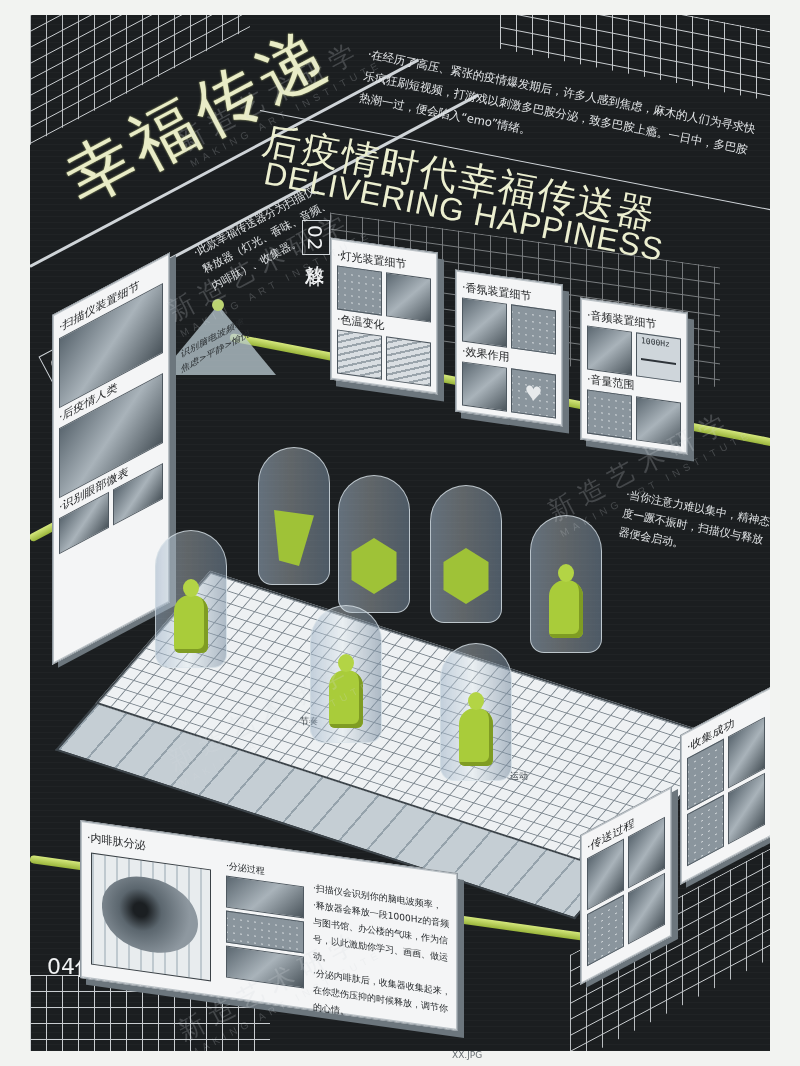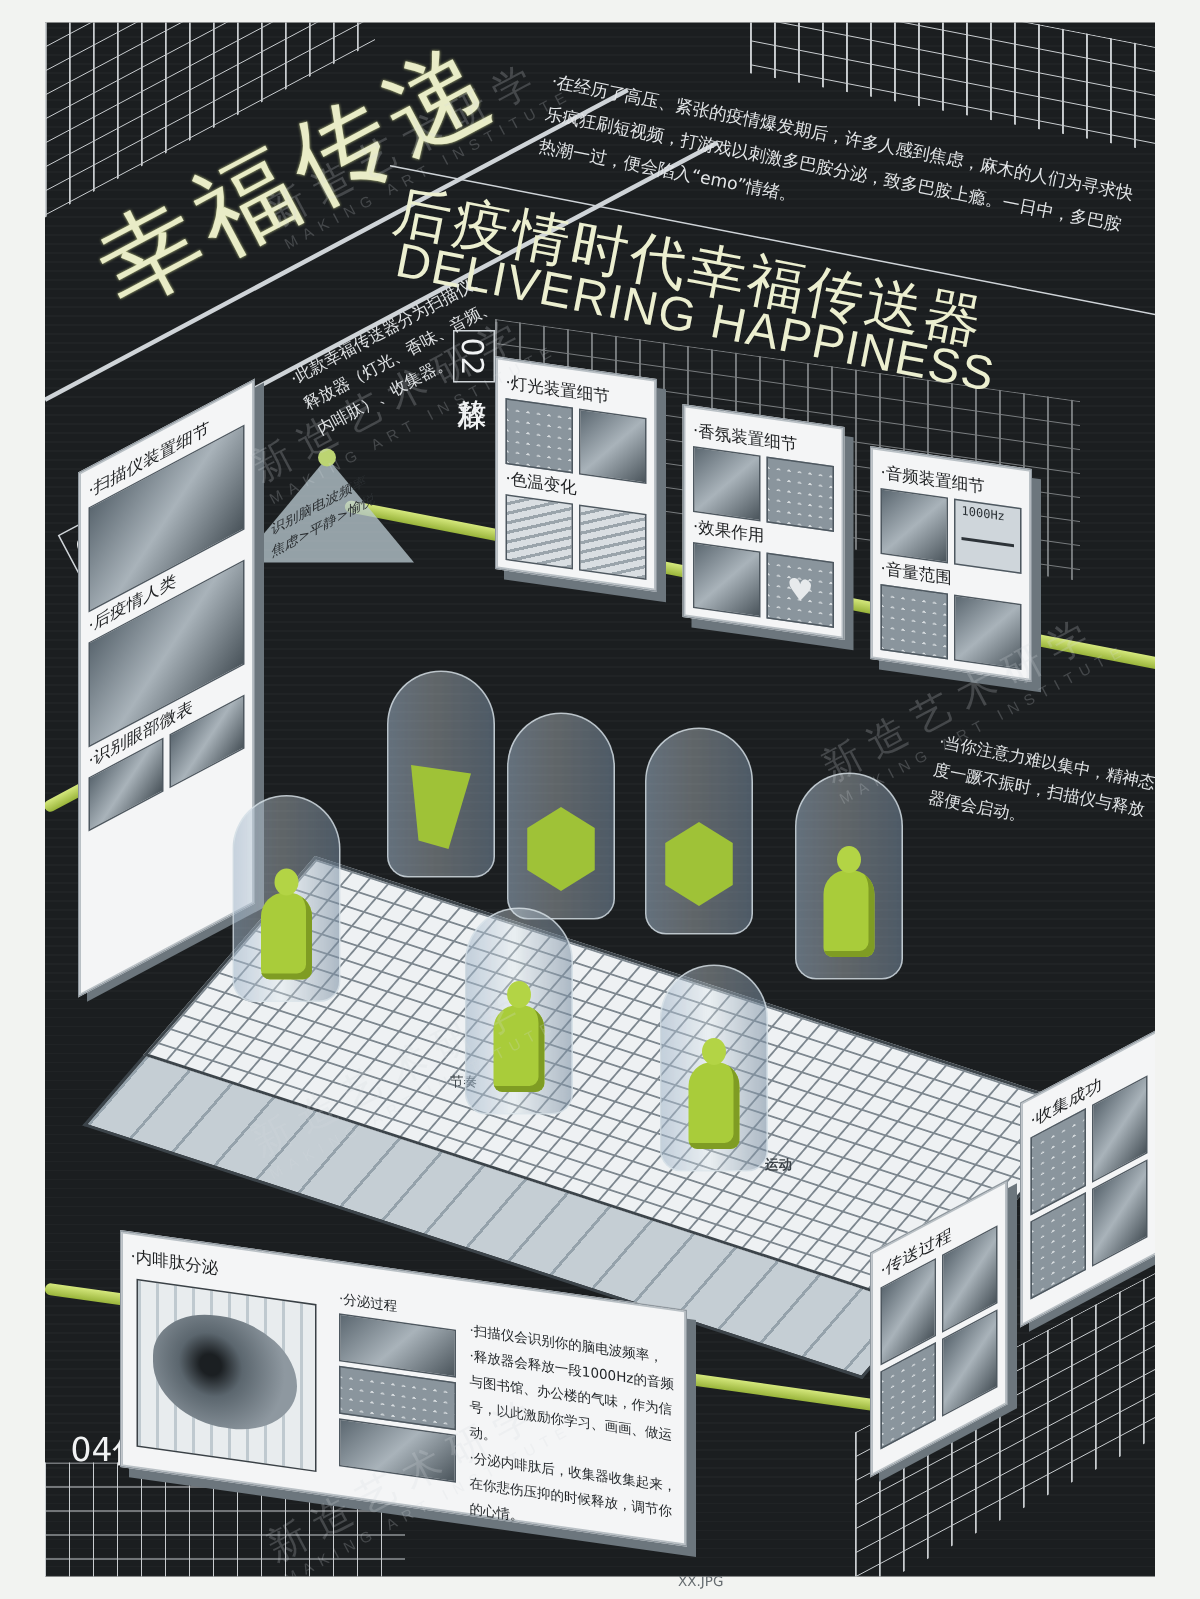--- a/index.html
+++ b/index.html
@@ -266,21 +266,21 @@
       <div class="thumb mesh"></div>
       <div class="thumb"></div>
     </div>
   </div>
 
   <div class="platform">
     <div class="platform-top"></div>
     <div class="platform-side"></div>
   </div>
   <div class="platform-label" style="left:270px;top:700px;color:#3b4247;">节奏</div>
-  <div class="platform-label" style="left:480px;top:755px;color:#3b4247;font-weight:bold;">运动</div>
+  <div class="platform-label" style="left:480px;top:755px;color:#3b4247;">运动</div>
 
   <div class="capsule" style="left:125px;top:515px;">
       <div class="figure"></div>
     </div>
   <div class="capsule" style="left:228px;top:432px;">
       <div class="object" style="clip-path:polygon(10% 0,90% 10%,60% 100%,20% 90%);"></div>
     </div>
   <div class="capsule" style="left:308px;top:460px;">
       <div class="object"></div>
     </div>

